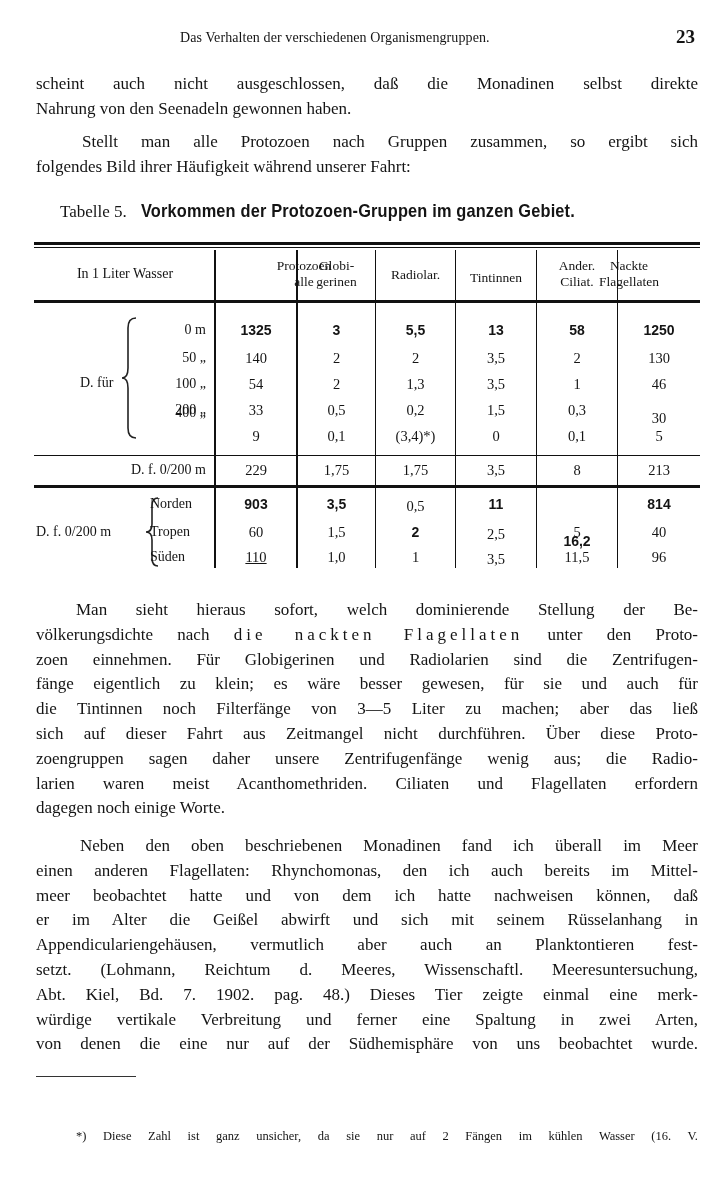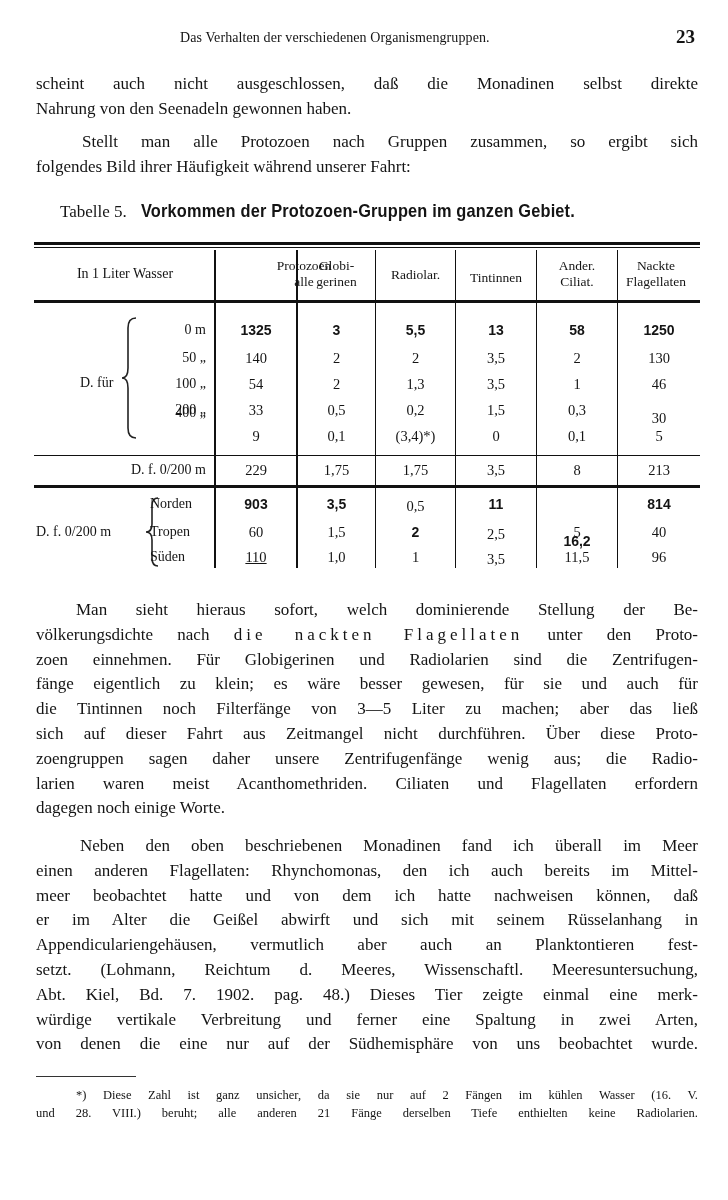--- a/index.html
+++ b/index.html
@@ -16,21 +16,21 @@
   .caption { left:60px; top:200px; width:640px; white-space:nowrap; }
   .caption .lbl { font-size:17px; }
   .caption .cap { font-family:"Liberation Sans", sans-serif; font-weight:bold; font-size:19px; margin-left:10px; transform:scaleX(0.86); display:inline-block; transform-origin:left; letter-spacing:0.2px; }
   .rule { position:absolute; background:#111; }
   .vline { position:absolute; background:#111; }
   .cell { position:absolute; font-size:13.5px; text-align:center; line-height:16px; }
   .num { position:absolute; font-size:14.5px; text-align:center; }
   .num.b { font-family:"Liberation Sans", sans-serif; font-weight:bold; font-size:14px; }
   .rl { position:absolute; font-size:14px; text-align:right; }
   .fnrule { position:absolute; left:36px; top:1076px; width:100px; height:1px; background:#333; }
-  .foot { position:absolute; left:36px; width:662px; font-size:12.5px; line-height:18px; }
+  .foot { position:absolute; left:36px; width:662px; font-size:12.5px; line-height:18px;margin-top:41px; }
   .foot .ln { display:block; white-space:nowrap; text-align:justify; text-align-last:justify; }
 </style>
 </head>
 <body>
 
 <div class="abs runhead">
   <span class="title">Das Verhalten der verschiedenen Organismengruppen.</span>
   <span class="pnum">23</span>
 </div>
 
@@ -73,21 +73,21 @@
 <div class="cell" style="left:376px;top:267px;width:79px;">
   <div>Radiolar.</div>
 </div>
 <div class="cell" style="left:456px;top:270px;width:80px;">
   <div>Tintinnen</div>
 </div>
 <div class="cell" style="left:537px;top:258px;width:80px;">
   <div>Ander.</div>
     <div>Ciliat.</div>
 </div>
-<div class="cell" style="left:615px;top:258px;width:82px;">
+<div class="cell" style="left:588px;top:258px;width:82px;">
   <div>Nackte</div>
     <div>Flagellaten</div>
 </div>
 
 <div class="rl" style="left:80px;top:375px;width:40px;text-align:left;">D. für</div>
 <svg class="abs" style="left:120px;top:316px;" width="20" height="124">
   <path d="M16 2 Q8 2 8 12 L8 52 Q8 62 2 62 Q8 62 8 72 L8 112 Q8 122 16 122" fill="none" stroke="#222" stroke-width="1.6"></path>
 </svg>
 
 <div>
@@ -199,14 +199,13 @@
   <span class="ln">Appendiculariengehäusen, vermutlich aber auch an Planktontieren fest-</span>
   <span class="ln">setzt. (Lohmann, Reichtum d. Meeres, Wissenschaftl. Meeresuntersuchung,</span>
   <span class="ln">Abt. Kiel, Bd. 7. 1902. pag. 48.) Dieses Tier zeigte einmal eine merk-</span>
   <span class="ln">würdige vertikale Verbreitung und ferner eine Spaltung in zwei Arten,</span>
   <span class="ln">von denen die eine nur auf der Südhemisphäre von uns beobachtet wurde.</span>
 </div>
 
 <div class="fnrule"></div>
 <div class="foot" style="top:1086px;">
   <span class="ln" style="padding-left:40px;box-sizing:border-box;">*) Diese Zahl ist ganz unsicher, da sie nur auf 2 Fängen im kühlen Wasser (16. V.</span>
-  <span class="ln">und 28. VIII.) beruht; alle anderen 21 Fänge derselben Tiefe enthielten keine Radiolarien.</span>
 </div>
 
 </body></html>

